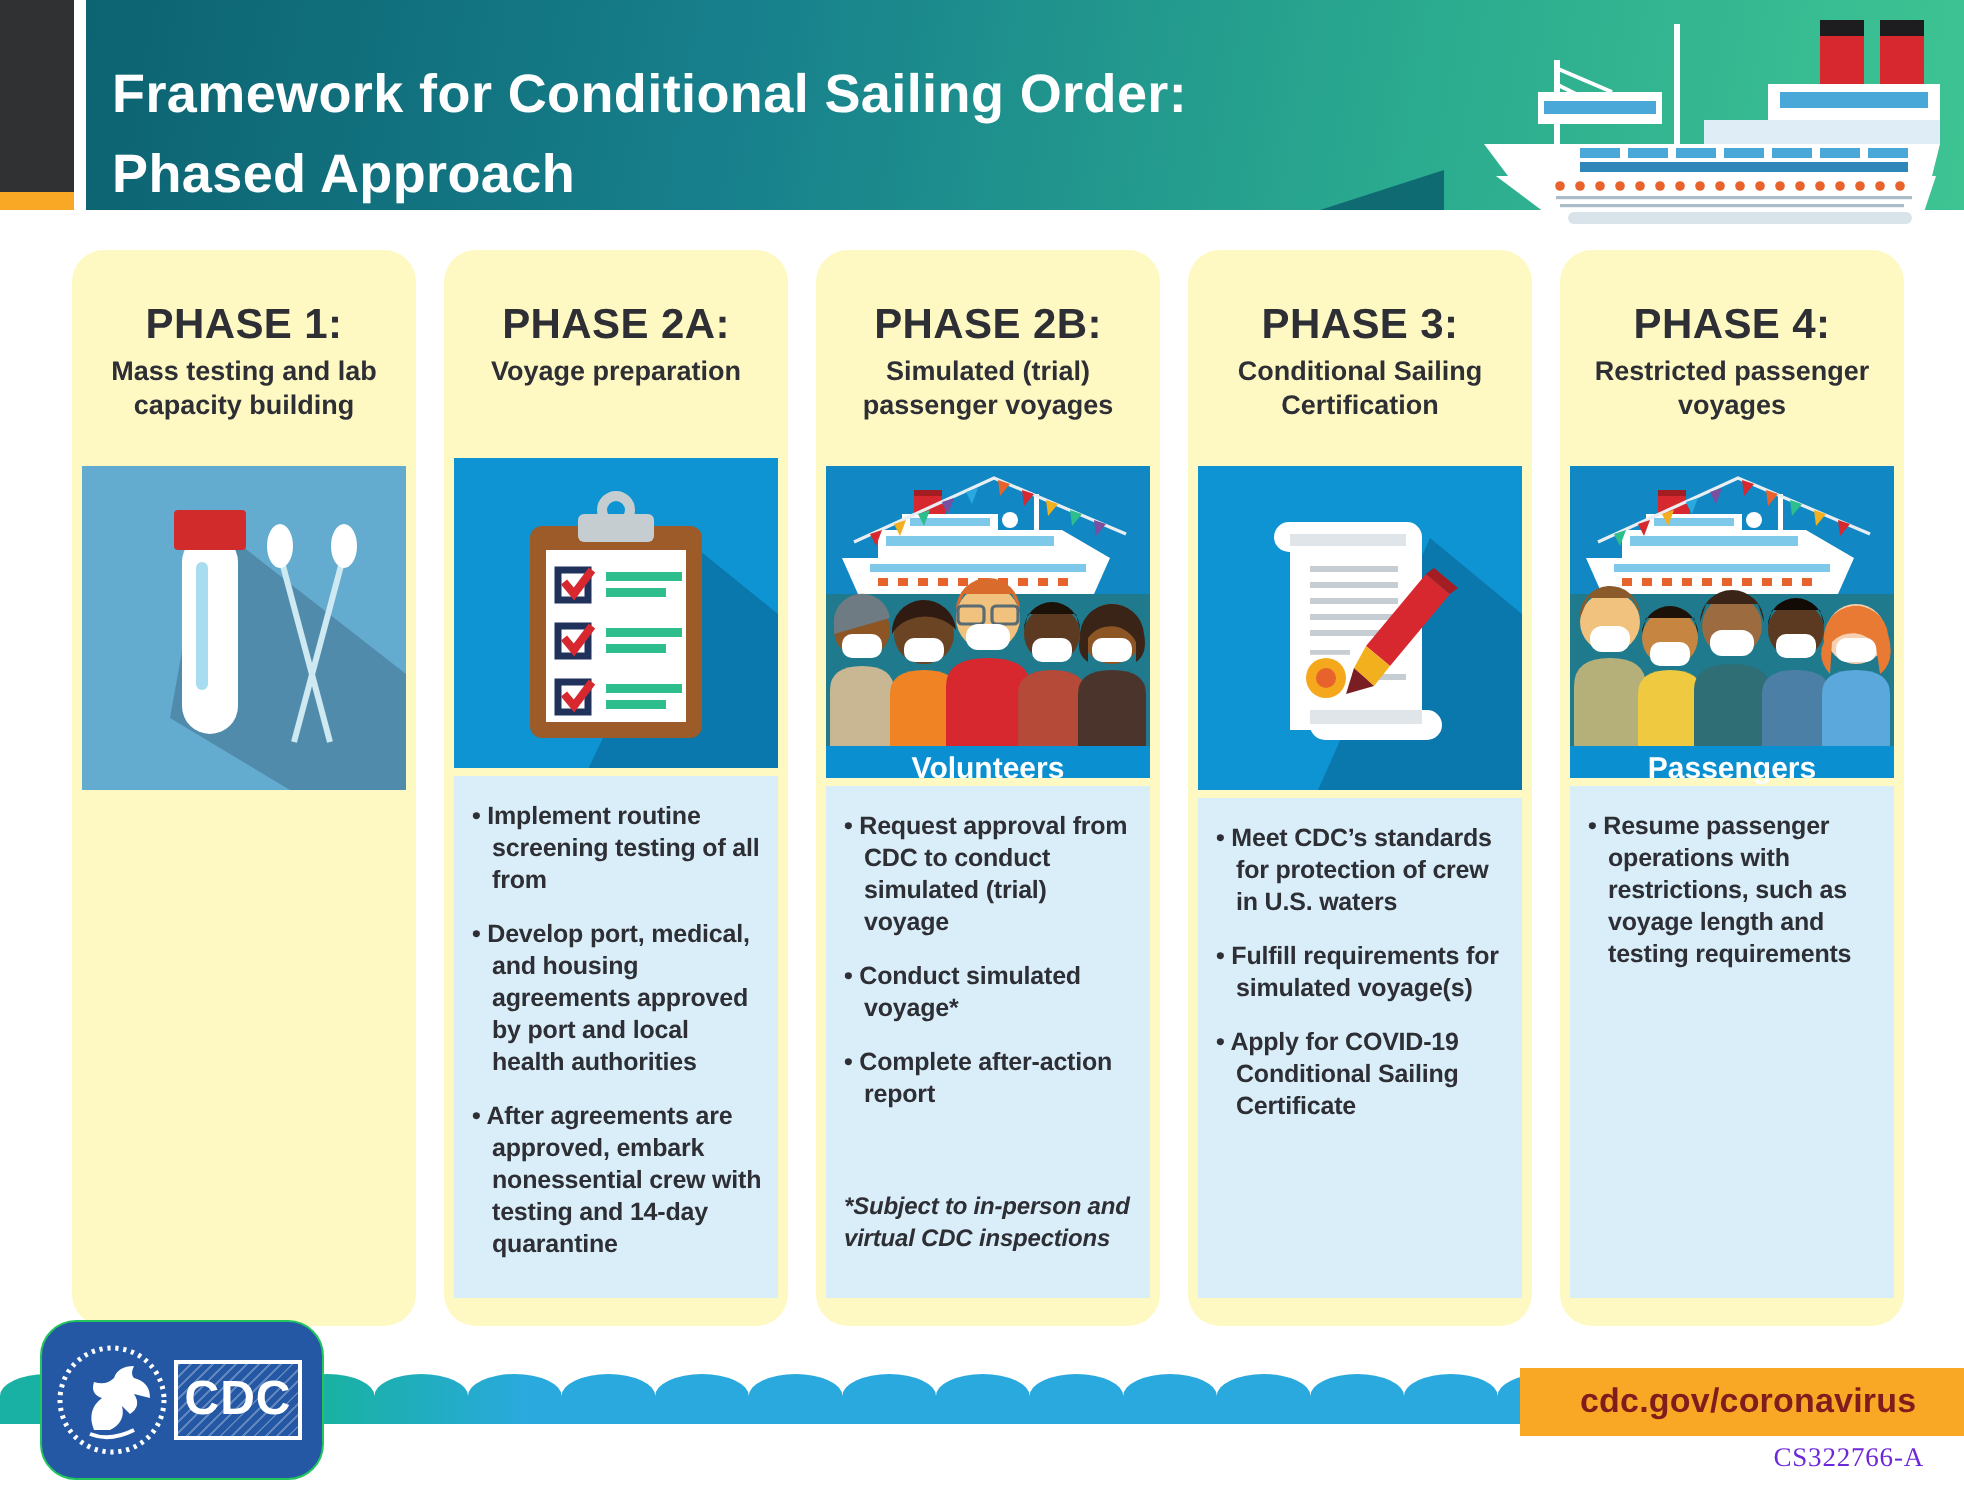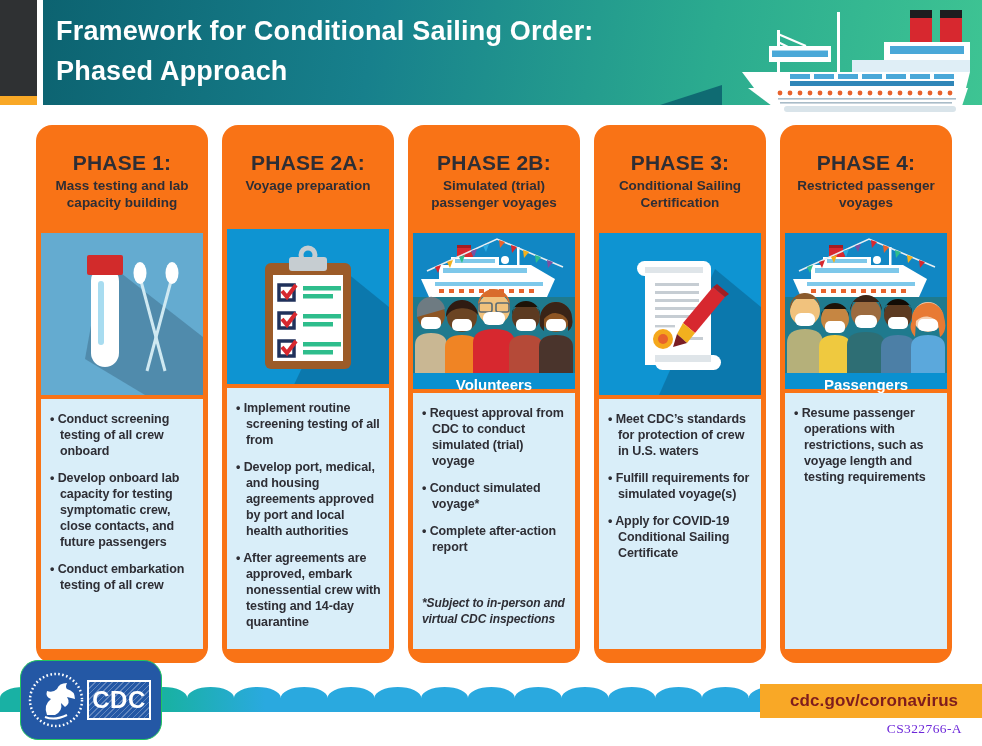--- a/index.html
+++ b/index.html
@@ -5,29 +5,29 @@
   html,body{margin:0;padding:0;background:#fff;}
   .page{position:relative;width:982px;height:746px;background:#fff;overflow:hidden;
         font-family:"Liberation Sans",sans-serif;}
 
   
   .hdr{position:absolute;left:0;top:0;width:982px;height:105px;
        background:linear-gradient(100deg,#0b5f6d 0%,#17808c 38%,#2bab8f 72%,#3ec493 100%);}
   .edge-bar{position:absolute;left:0;top:0;width:37px;height:105px;background:#2f3133;z-index:3;}
   .edge-bar .edge-orange{position:absolute;left:0;bottom:0;width:37px;height:9px;background:#f9a826;}
   .edge-gap{position:absolute;left:37px;top:0;width:6px;height:105px;background:#fff;z-index:3;}
-  .hdr-titles{position:absolute;left:56px;top:12px;z-index:4;color:#fff;font-weight:700;
+  .hdr-titles{position:absolute;left:56px;top:28px;z-index:4;color:#fff;font-weight:700;
               font-size:27px;line-height:1.48;letter-spacing:.2px;}
   .hdr-notch{position:absolute;left:660px;top:85px;width:0;height:0;z-index:2;
              border-left:62px solid transparent;border-bottom:20px solid rgba(11,95,109,.85);}
   .ship-svg{position:absolute;right:6px;top:2px;z-index:3;}
 
   
   .columns{position:absolute;left:36px;top:125px;width:916px;height:538px;display:flex;gap:14px;}
-  .phase{flex:1;background:#f97316;border-radius:16px;display:flex;flex-direction:column;
+  .phase{flex:1;background:#fef9c3;border-radius:16px;display:flex;flex-direction:column;
          padding:0 5px 14px 5px;box-sizing:border-box;}
   .phase-head{height:108px;box-sizing:border-box;padding-top:26px;text-align:center;color:#2e2e35;}
   .phase-title{font-size:21px;font-weight:800;letter-spacing:.2px;}
   .phase-sub{font-size:13.5px;font-weight:700;line-height:1.25;width:152px;margin:3px auto 0;}
   .phase-art{height:162px;position:relative;overflow:hidden;}
   .phase-art.short{height:140px;}
   .phase-art svg{display:block;}
   .phase-caption{height:16px;background:#0a90d0;color:#fff;font-weight:700;font-size:15px;
                  line-height:24px;text-align:center;}
   .phase-body{flex:1;margin-top:4px;background:#d9eef9;padding:12px 8px 8px 9px;
@@ -142,27 +142,20 @@
           <rect x="57" y="48" width="6" height="64" rx="3" fill="#a8dcf0"></rect>
           <rect x="46" y="22" width="36" height="20" rx="2" fill="#d22b2b"></rect>
           <g stroke="#cfe9f2" stroke-width="3">
             <line x1="100" y1="48" x2="124" y2="138"></line>
             <line x1="130" y1="48" x2="106" y2="138"></line>
           </g>
           <ellipse cx="99" cy="40" rx="6.5" ry="11" fill="#fff"></ellipse>
           <ellipse cx="131" cy="40" rx="6.5" ry="11" fill="#fff"></ellipse>
         </svg>
       </div>
-      <div class="phase-body">
-        <ul>
-            <li>Conduct screening testing of all crew onboard</li>
-            <li>Develop onboard lab capacity for testing symptomatic crew, close contacts, and future passengers</li>
-            <li>Conduct embarkation testing of all crew</li>
-          </ul>
-      </div>
     </section>
 
     <section class="phase">
       <div class="phase-head">
         <div class="phase-title">PHASE 2A:</div>
         <div class="phase-sub">Voyage preparation</div>
       </div>
       <div class="phase-art">
         <svg width="162" height="162" viewBox="0 0 162 162">
           <rect width="162" height="162" fill="#0e94d2"></rect>

